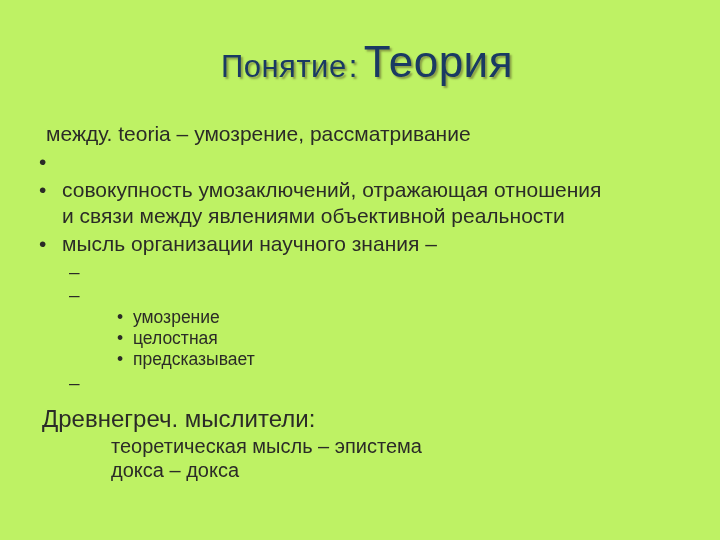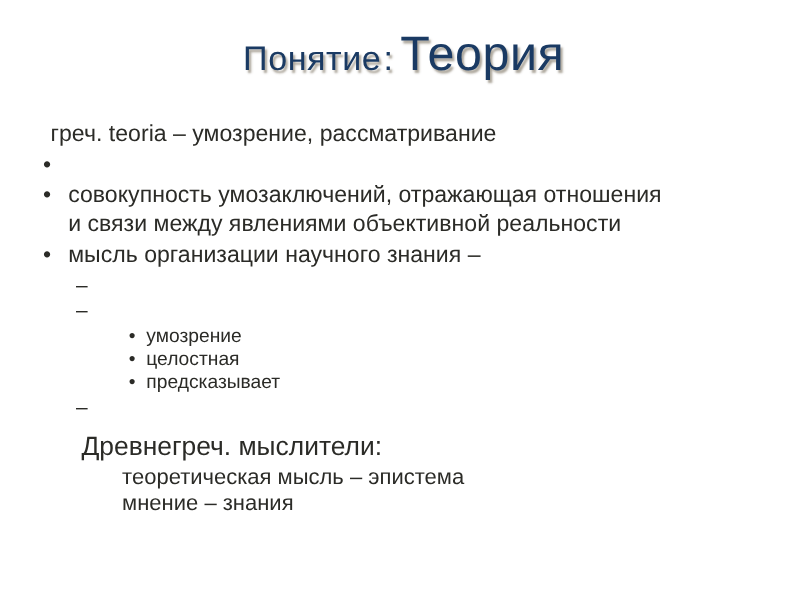--- a/index.html
+++ b/index.html
@@ -10,22 +10,22 @@
     overflow: hidden;
     background: #e3d4ab;
     font-family: "Liberation Sans", sans-serif;
     color: #2b2b27;
   }
   .slide {
     position: relative;
     width: 720px;
     height: 540px;
     box-sizing: border-box;
-    padding-top: 24px;
-    background: #ffffff;
+    padding-top: 36px;
+    background: #bef264;
   }
   .title {
     text-align: center;
     white-space: nowrap;
     color: #1a3a63;
     text-shadow: 2px 2px 2px rgba(70, 58, 34, 0.45);
     line-height: 52px;
     margin-left: 14px;
     letter-spacing: 0.5px;
   }
@@ -68,41 +68,40 @@
   .l3 .glyph { flex: none; width: 16px; }
 
   .mt4 { margin-top: 4px; }
   .mb2 { margin-bottom: 2px; }
 
   .footer-heading {
     margin-top: 10px;
     padding-left: 42px;
     font-size: 24px;
     line-height: 30px;
-    margin-left: 32px;
   }
   .footer-line {
     padding-left: 75px;
     font-size: 20px;
     line-height: 24px;
     margin-left: 36px;
   }
 </style>
 </head>
 <body>
 
 <div class="slide">
 
   <div class="title">
     <span class="title-prefix">Понятие</span><span class="title-sep">:</span><span class="title-main">Теория</span>
   </div>
 
   <div class="body-text">
 
-    <div class="line intro">греч. teoria – умозрение, рассматривание</div>
+    <div class="line intro">между. teoria – умозрение, рассматривание</div>
 
     <div class="l1">
       <span class="glyph">•</span>
     </div>
 
     <div class="l1">
       <span class="glyph">•</span>
       <span class="line">совокупность умозаключений, отражающая отношения
 и связи между явлениями объективной реальности</span>
     </div>
@@ -136,16 +135,16 @@
     </div>
 
     <div class="l2">
       <span class="glyph">–</span>
     </div>
 
     <div class="footer-heading">Древнегреч. мыслители:</div>
 
     <div class="footer-line">теоретическая мысль – эпистема</div>
 
-    <div class="footer-line">мнение – знания</div>
+    <div class="footer-line">докса – докса</div>
 
   </div>
 </div>
 
 </body></html>

